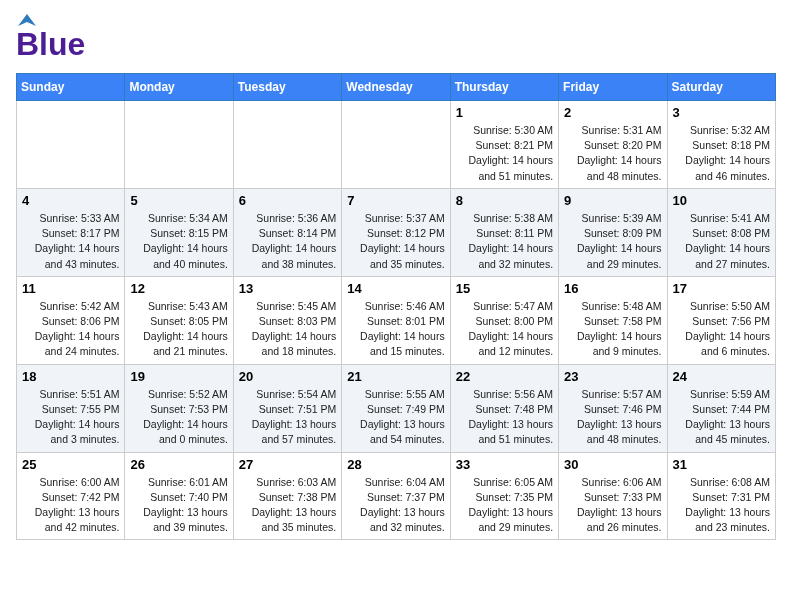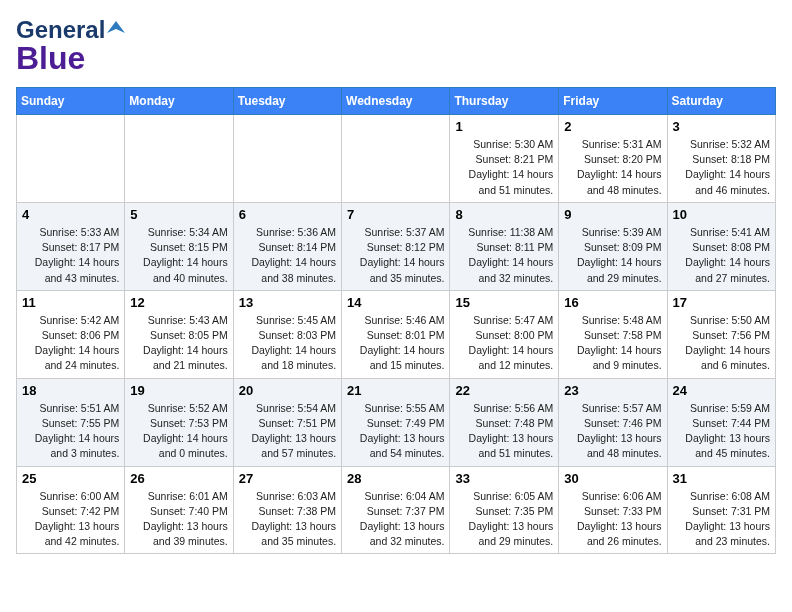--- a/index.html
+++ b/index.html
@@ -81,21 +81,20 @@
     .empty-cell {
       background: #fff !important;
     }
   </style>
 </head>
 <body>
 
 <div class="header">
   <div class="logo">
     <div class="logo-line">
-      <span style="font-size:24px; font-weight:bold; color:#1a3a6b;">General</span>
       <svg width="18" height="18" viewBox="0 0 18 18" style="margin-left:2px; margin-top:-4px;">
         <polygon points="9,2 18,14 9,10 0,14" fill="#2e7bbf"></polygon>
       </svg>
     </div>
     <span style="font-size:32px; font-weight:bold; color:#4c1d95; margin-top:-4px;">Blue</span>
   </div>
   <div class="title-area">
     <div class="month-title"></div>
     <div class="location"></div>
   </div>
@@ -165,21 +164,21 @@
         </td>
         <td>
           <span class="day-num">7</span>
           <div class="day-info" style="white-space: pre-line;">Sunrise: 5:37 AM
 Sunset: 8:12 PM
 Daylight: 14 hours
 and 35 minutes.</div>
         </td>
         <td>
           <span class="day-num">8</span>
-          <div class="day-info" style="white-space: pre-line;">Sunrise: 11:38 AM
+          <div class="day-info" style="white-space: pre-line;">Sunrise: 5:38 AM
 Sunset: 8:11 PM
 Daylight: 14 hours
 and 32 minutes.</div>
         </td>
         <td>
           <span class="day-num">9</span>
           <div class="day-info" style="white-space: pre-line;">Sunrise: 5:39 AM
 Sunset: 8:09 PM
 Daylight: 14 hours
 and 29 minutes.</div>

